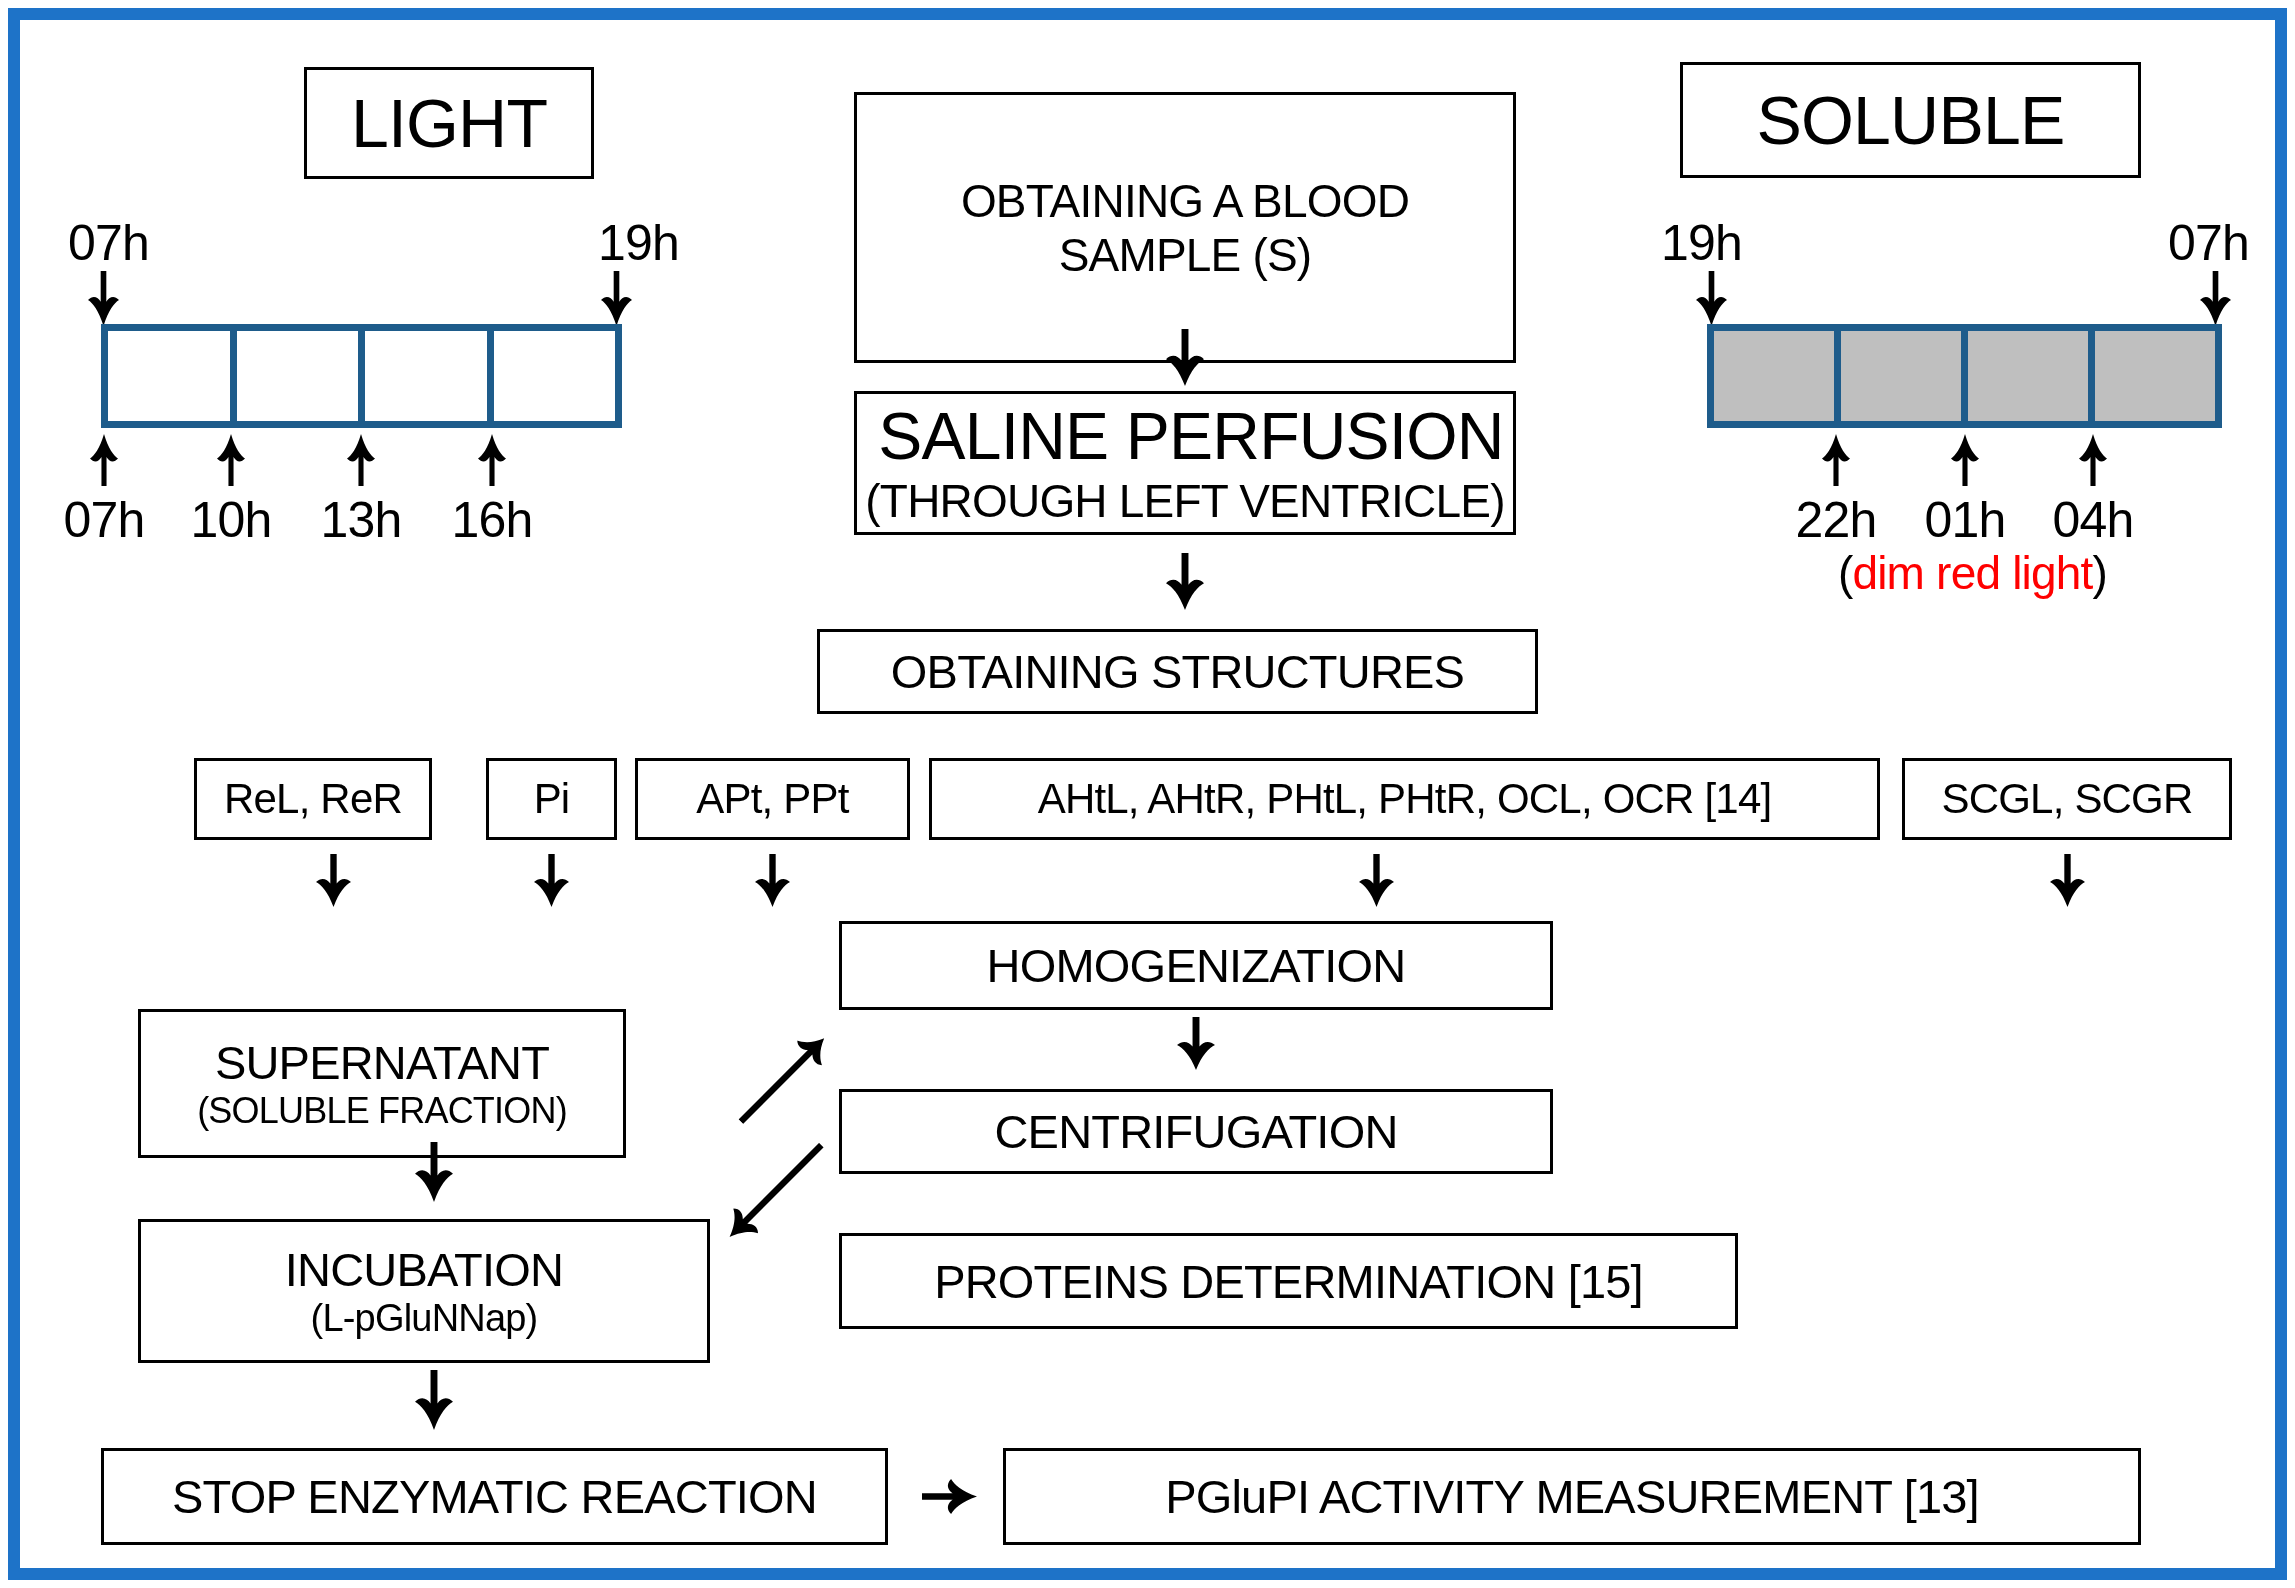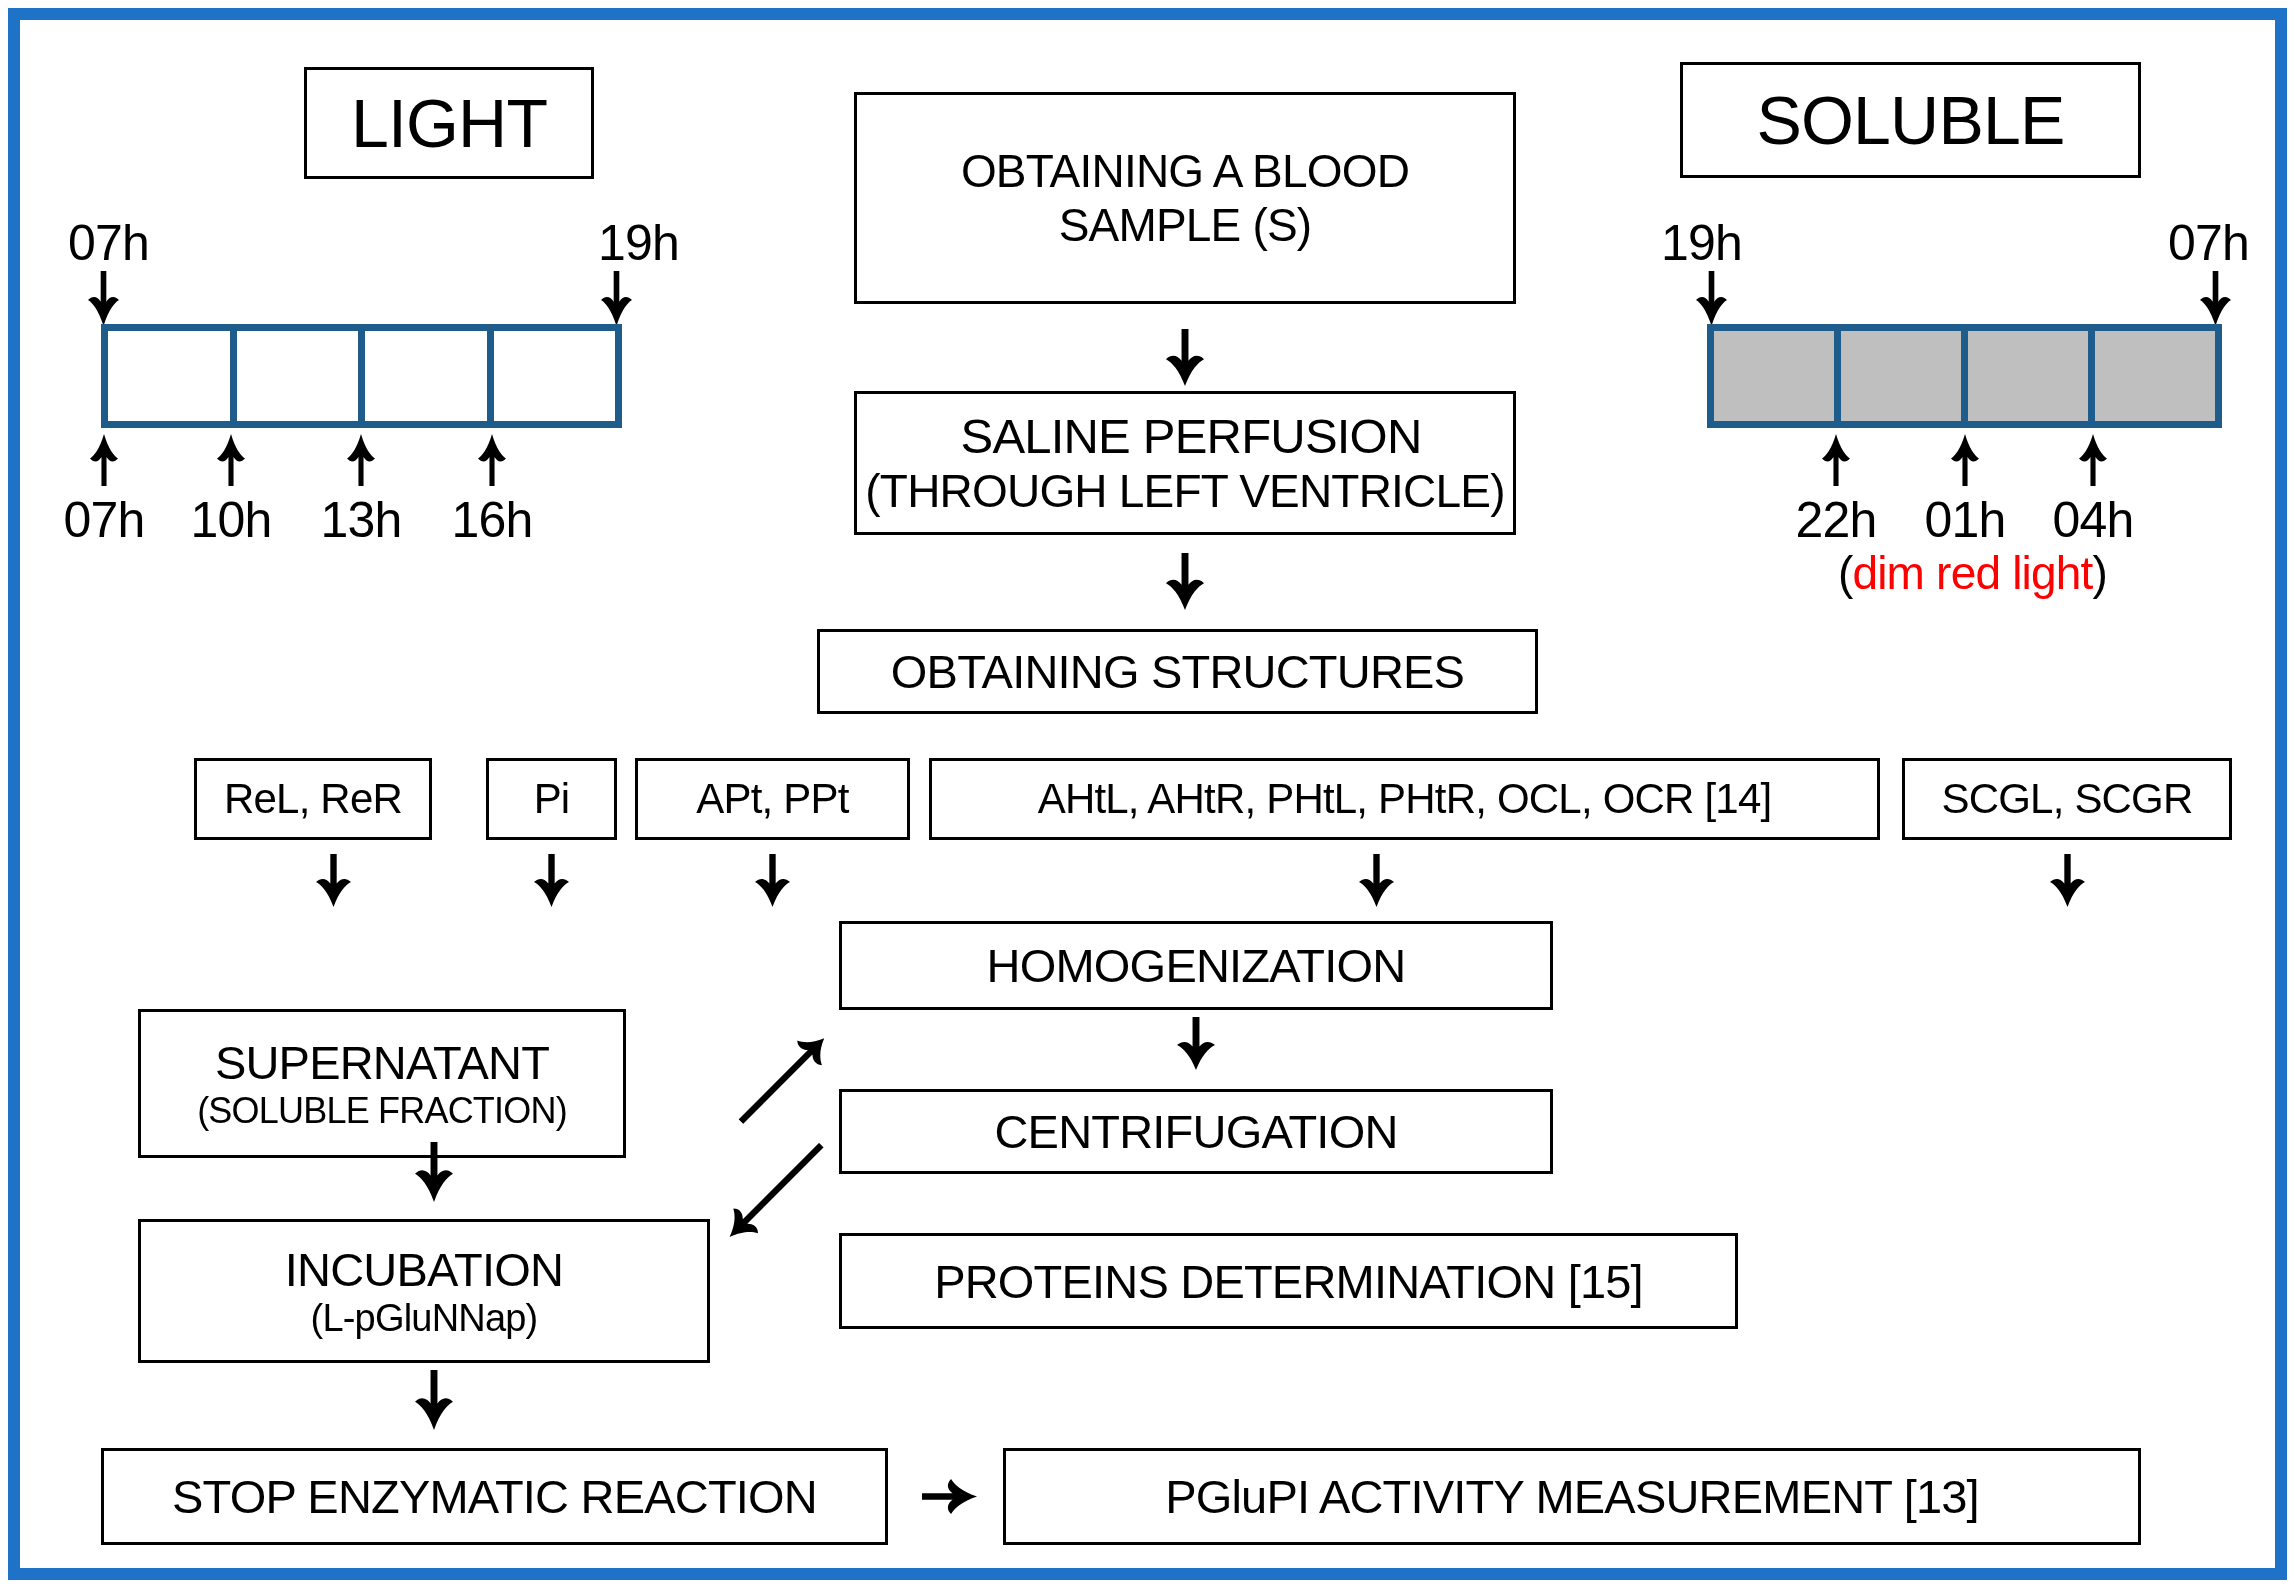--- a/index.html
+++ b/index.html
@@ -121,33 +121,33 @@
   </div>
 
   <div class="label center" style="left:1781px; top:491px;">22h</div>
   <div class="label center" style="left:1910px; top:491px;">01h</div>
   <div class="label center" style="left:2038px; top:491px;">04h</div>
 
   <div class="note" style="left:1768px; top:546px; width:409px;">
     <span>(</span><span class="red">dim red light</span><span>)</span>
   </div>
 
-  <div class="box" style="left:854px; top:92px; width:662px; height:212px;">
+  <div class="box" style="left:854px; top:92px; width:662px; height:271px;">
     <div class="main-line">OBTAINING A BLOOD</div>
     <div class="main-line">SAMPLE (S)</div>
   </div>
 
   <div class="arrow" style="left:1166px; top:329px; width:38px; height:57px;">
     <svg viewBox="0 0 44 70" preserveAspectRatio="none">
         <path fill="#000" d="M22 70 C15 50 7 41 0 37 C7 30 14 33 18 39 L18 0 L26 0 L26 39 C30 33 37 30 44 37 C37 41 29 50 22 70 Z"></path>
       </svg>
   </div>
 
   <div class="box" style="left:854px; top:391px; width:662px; height:144px;">
-    <div style="font-size:49px;margin-left:12px;">SALINE PERFUSION</div>
+    <div style="font-size:66px;margin-left:12px;">SALINE PERFUSION</div>
     <div style="font-size:46px;">(THROUGH LEFT VENTRICLE)</div>
   </div>
 
   <div class="arrow" style="left:1166px; top:553px; width:38px; height:57px;">
     <svg viewBox="0 0 44 70" preserveAspectRatio="none">
         <path fill="#000" d="M22 70 C15 50 7 41 0 37 C7 30 14 33 18 39 L18 0 L26 0 L26 39 C30 33 37 30 44 37 C37 41 29 50 22 70 Z"></path>
       </svg>
   </div>
 
   <div class="box" style="left:817px; top:629px; width:721px; height:85px; font-size:47px;">

